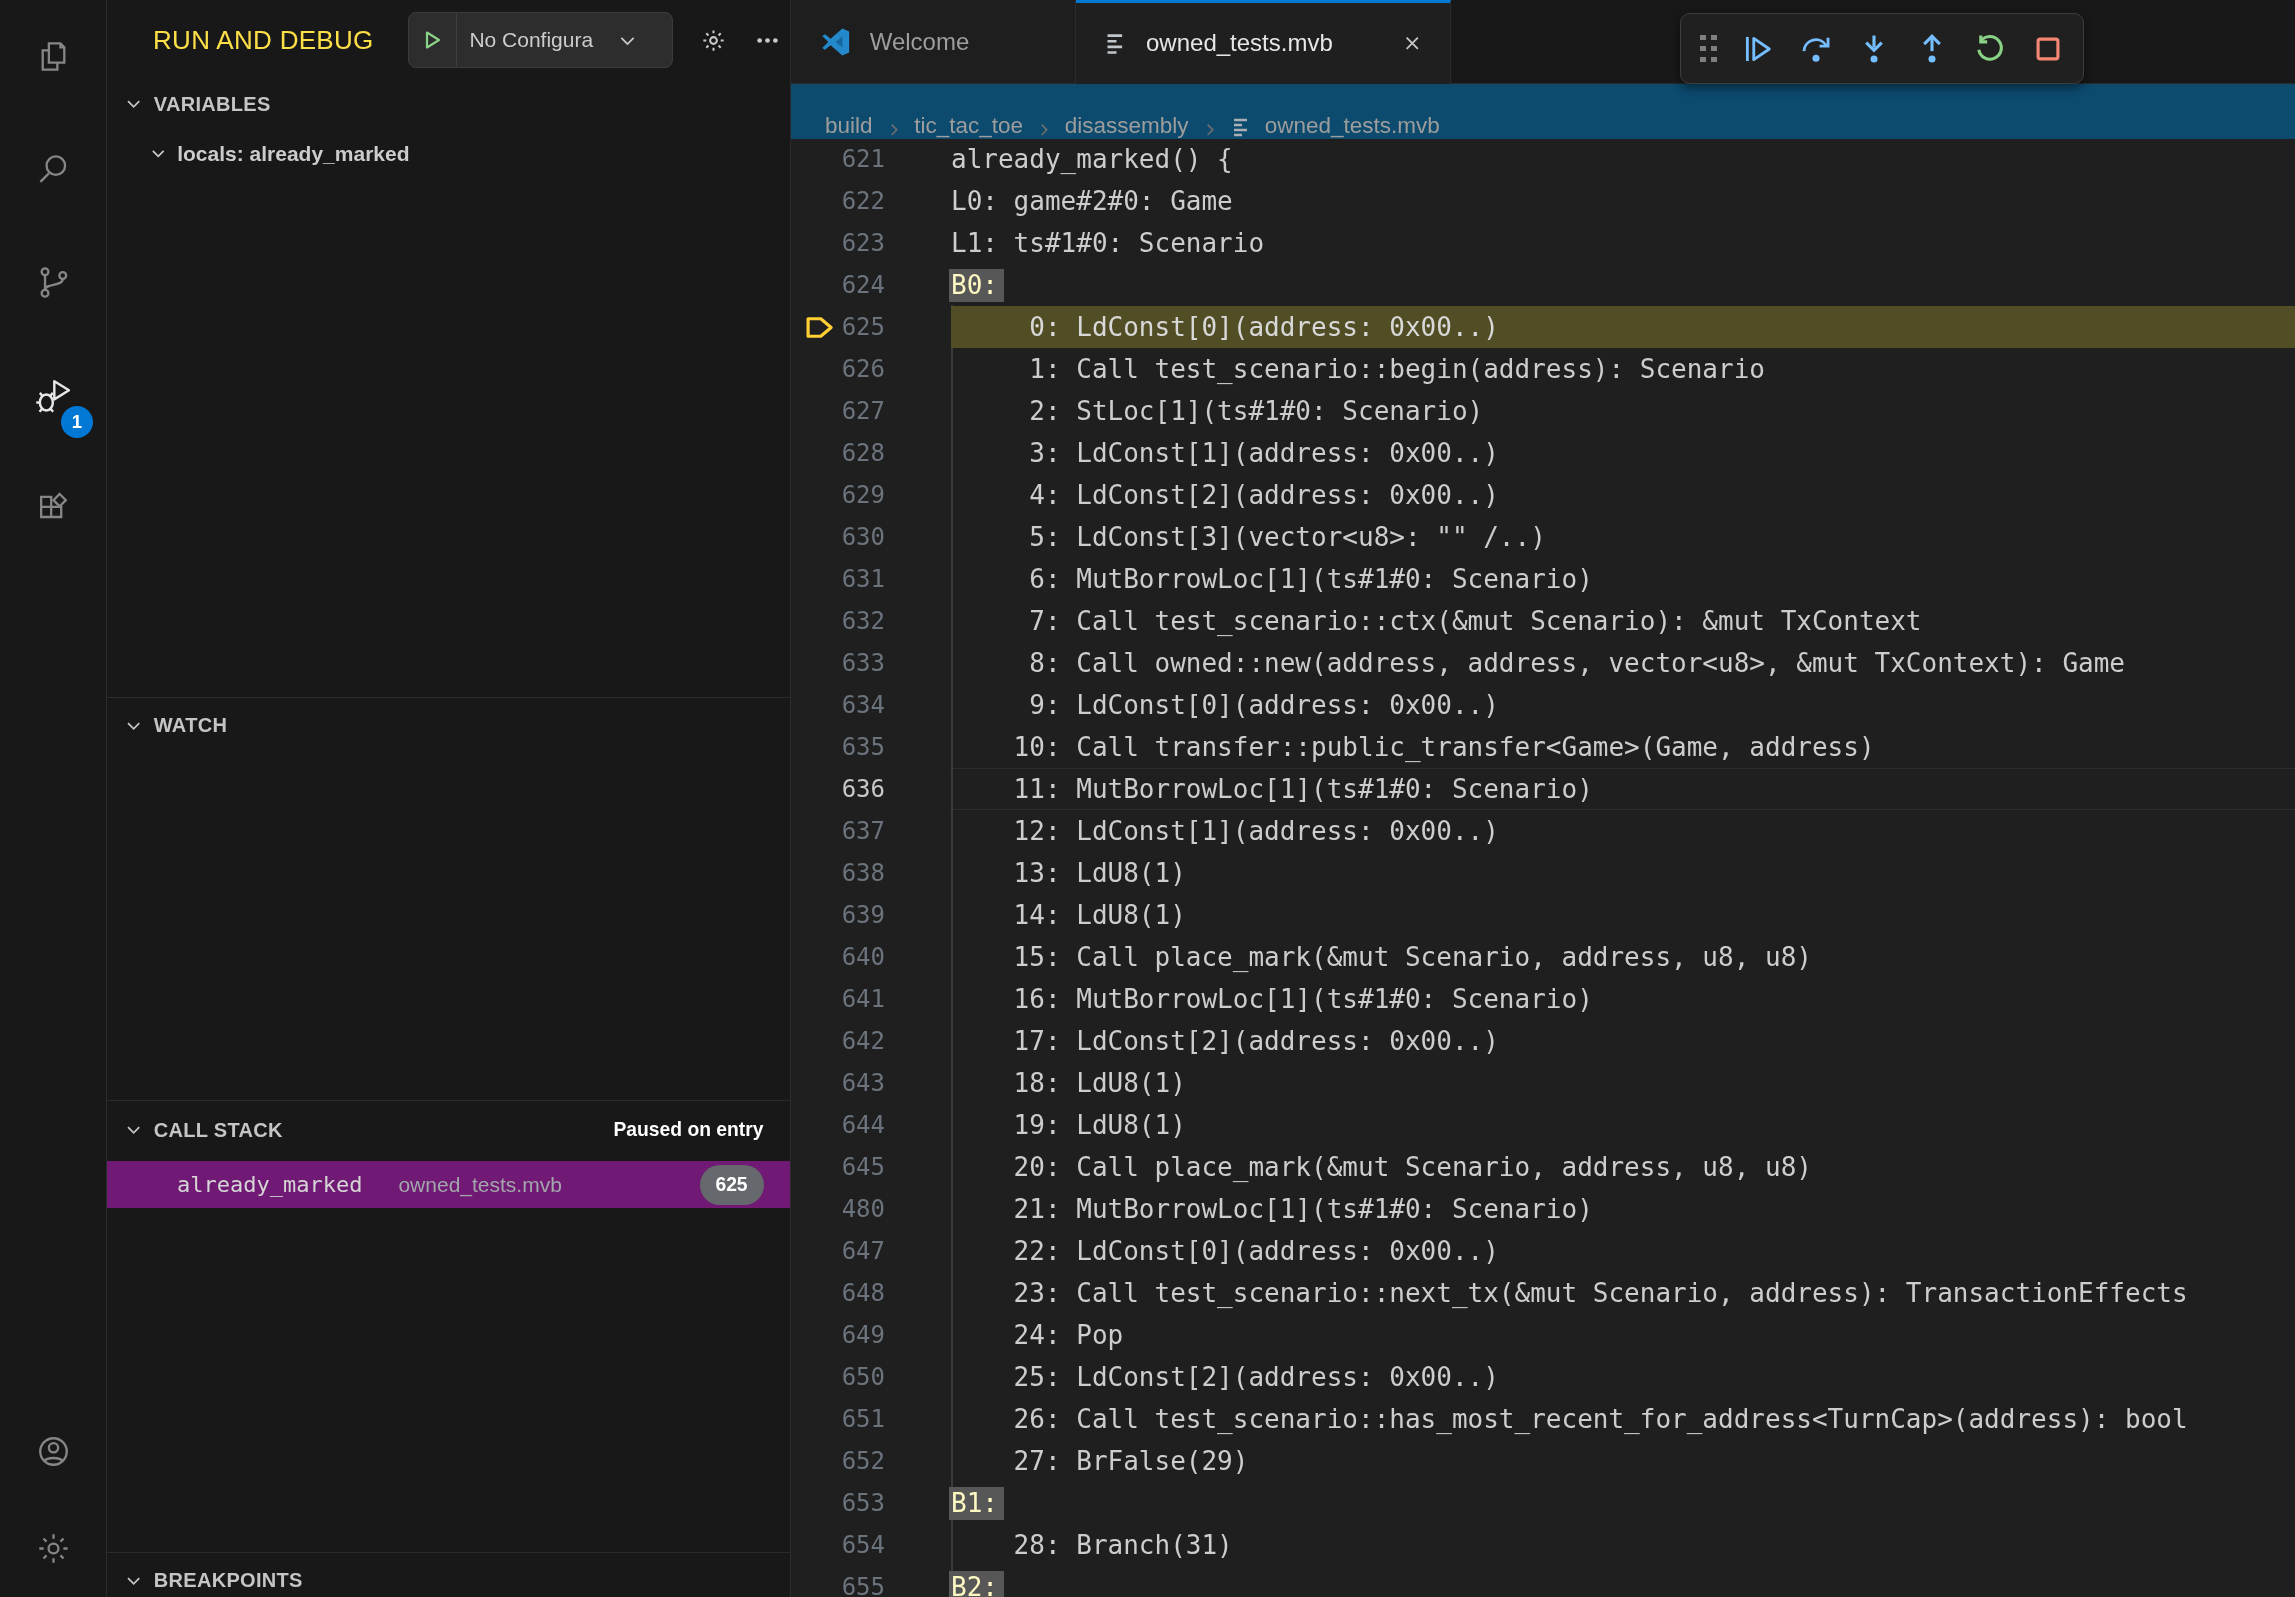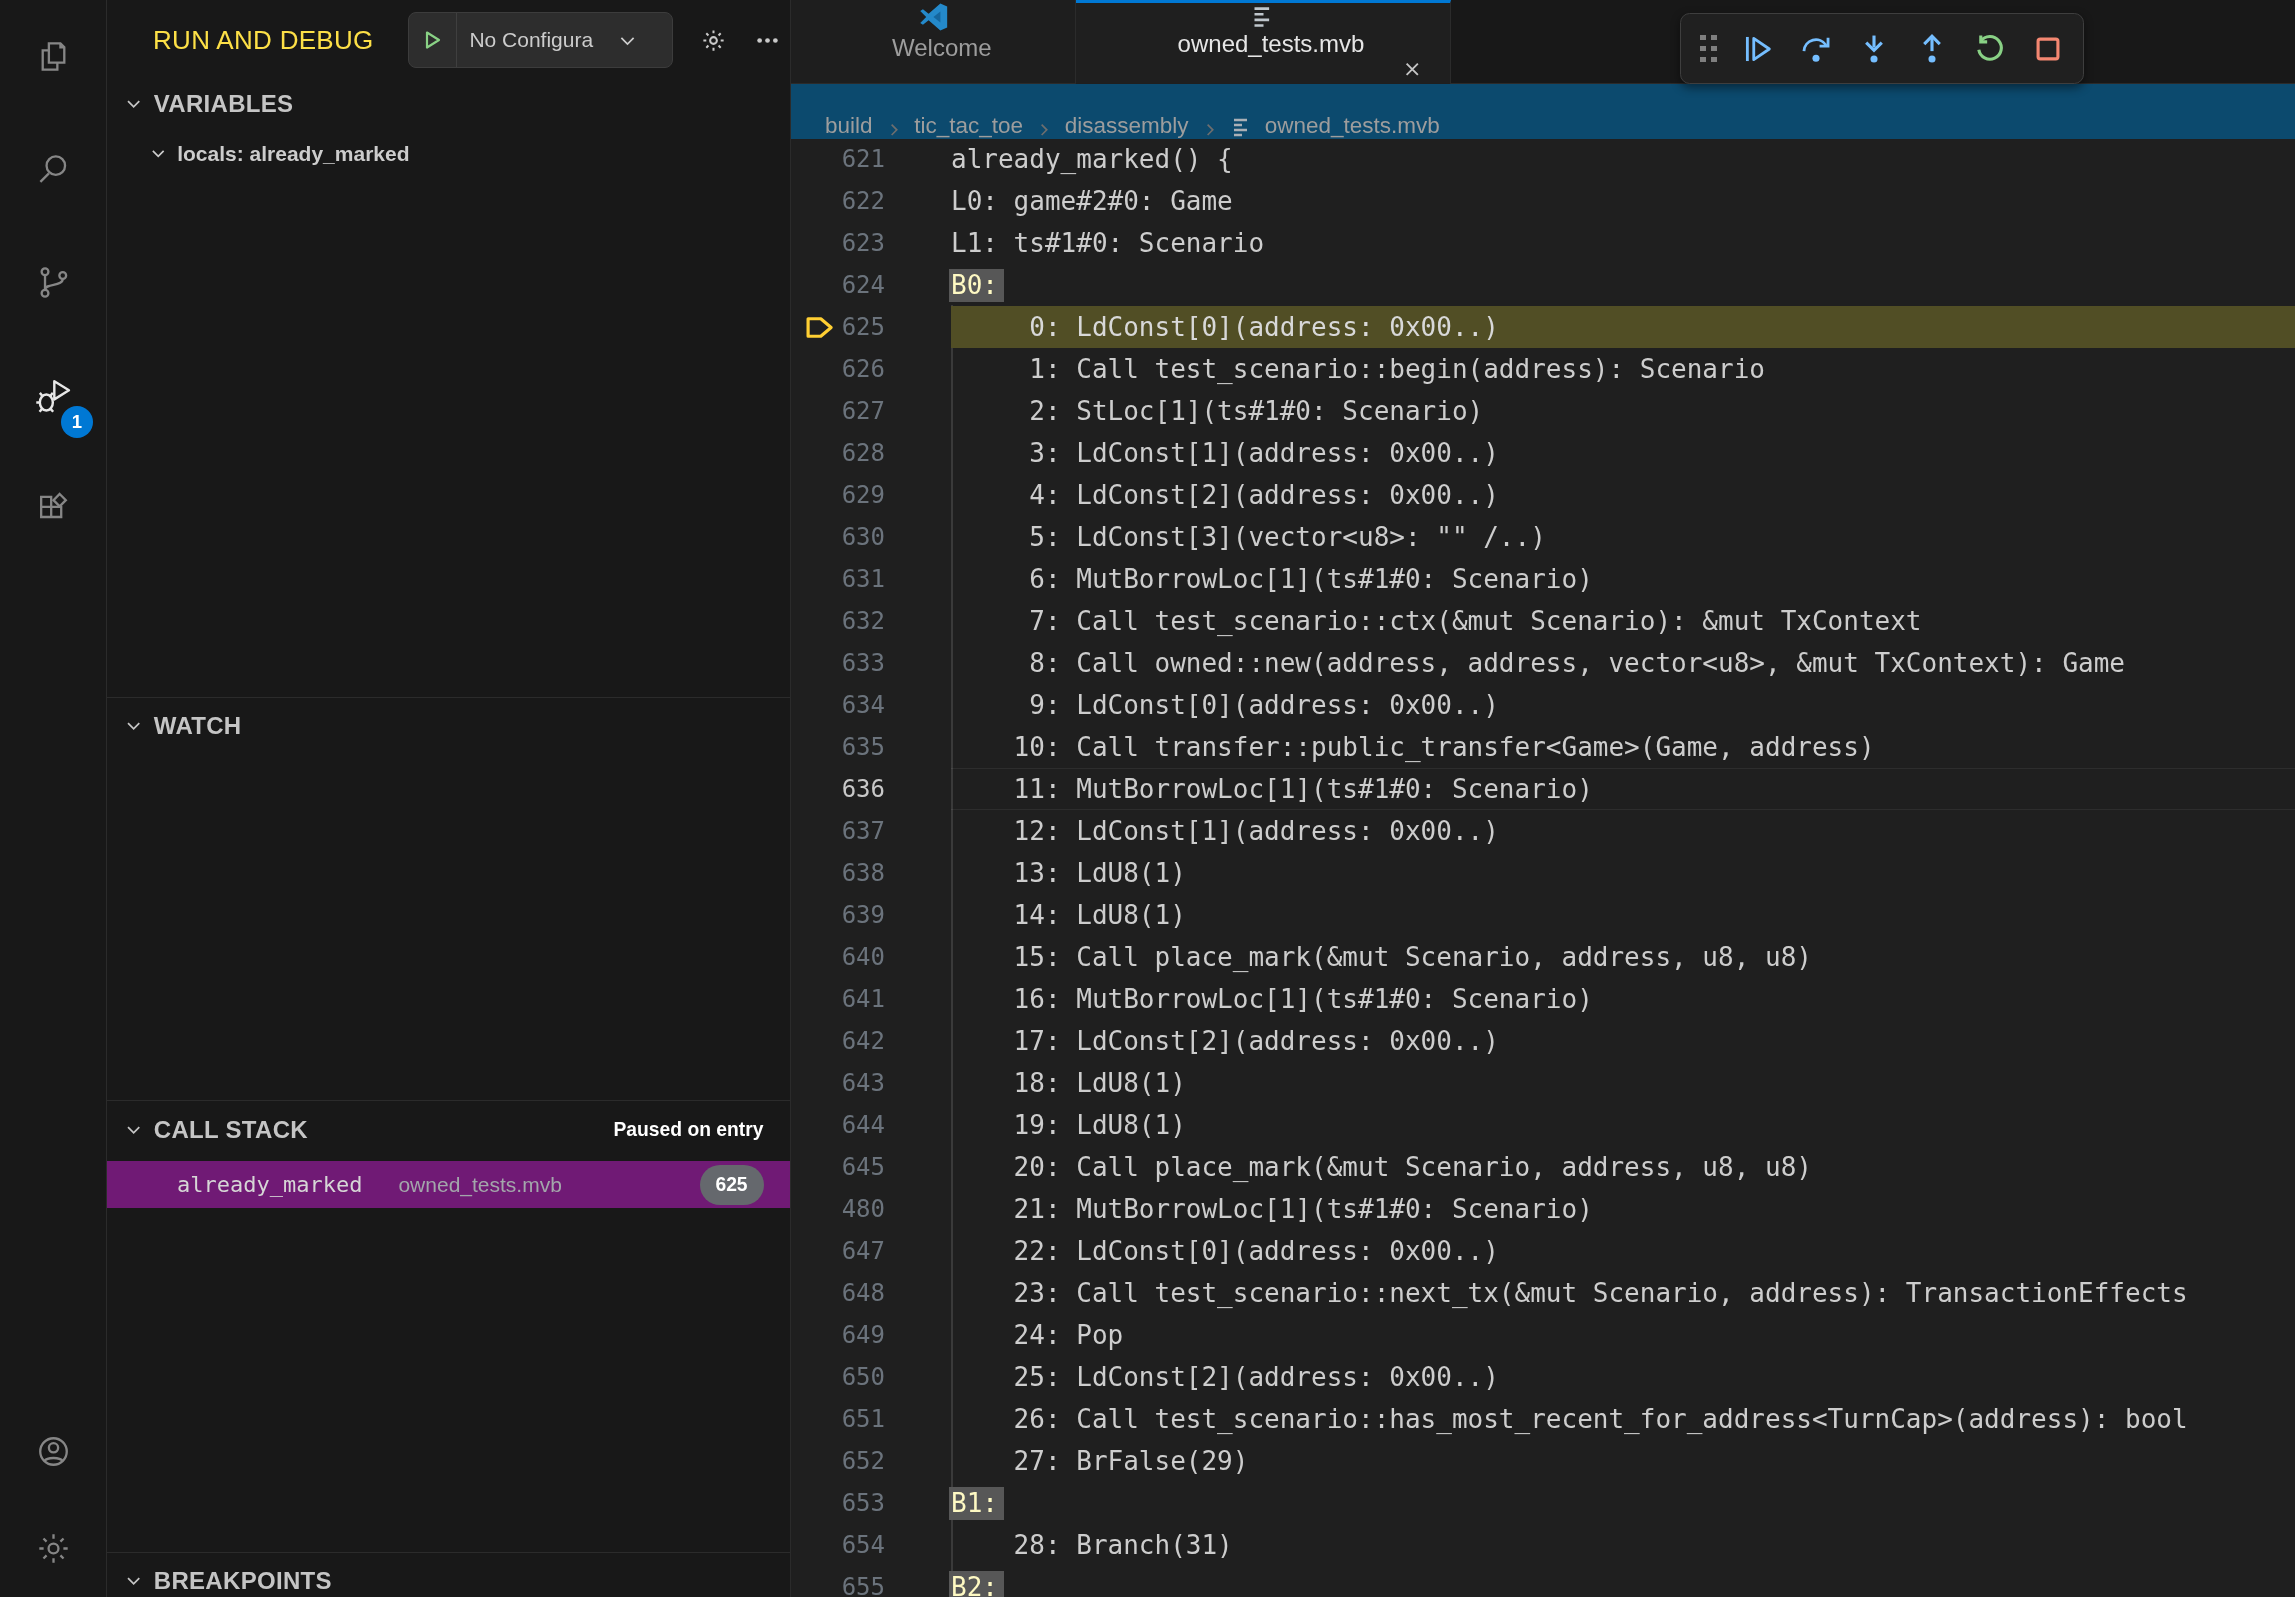--- a/index.html
+++ b/index.html
@@ -30,21 +30,21 @@
          border-radius:8px; display:flex; align-items:center; overflow:hidden; cursor:pointer; }
   .cfg-play { width:47px; display:flex; align-items:center; justify-content:center; }
   .cfg-div { width:0.8px; height:56px; background:#3f3f3f; }
   .cfg-label { font-size:21px; color:#cccccc; padding-left:13px; width:165px; overflow:hidden;
                white-space:nowrap; }
   .cfg-chev { margin-left:-4.8px; display:flex; align-items:center; }
   .hdr-ico { margin-left:27px; display:flex; align-items:center; cursor:pointer; }
 
   .chev { flex:0 0 auto; display:flex; align-items:center; }
   .sect-header { display:flex; align-items:center; padding-left:17px; }
-  .sect-title { font-size:24px; font-weight:bold; letter-spacing:0.3px; color:#c5c5c5; margin-left:10.5px; }
+  .sect-title { font-size:20px; font-weight:bold; letter-spacing:0.3px; color:#c5c5c5; margin-left:10.5px; }
 
   .vars-area { position:absolute; top:80px; left:0; right:0; }
   .vars-header { height:48px; }
   .scope-row { height:51px; display:flex; align-items:center; padding-left:42px; cursor:pointer; }
   .scope-label { font-size:21px; font-weight:bold; color:#cccccc; margin-left:9.7px; }
 
   .watch-area { position:absolute; top:697px; left:0; right:0; border-top:0.8px solid #2b2b2b; }
   .watch-header { height:51px; margin-top:2.4px; }
 
   .cs-area { position:absolute; top:1100px; left:0; right:0; border-top:0.8px solid #2b2b2b; }
@@ -59,21 +59,21 @@
                  font-weight:bold; height:40px; min-width:64px; border-radius:20px;
                  display:flex; align-items:center; justify-content:center; padding:0 13px; }
 
   .bp-area { position:absolute; top:1552px; left:0; right:0; bottom:0; border-top:0.8px solid #2b2b2b; }
   .bp-header { height:51px; margin-top:2.4px; }
 
   
   .editor { position:absolute; left:791px; top:0; right:0; bottom:0; background:#1f1f1f; }
   .tabbar { position:relative; height:84px; background:#181818; border-bottom:0.8px solid #2b2b2b;
             display:flex; z-index:3; }
-  .tab { display:flex; align-items:center; padding:0 27px; cursor:pointer;flex-direction:column; }
+  .tab { display:flex; align-items:center; padding:0 27px; cursor:pointer; }
   .tab-welcome { width:285px; background:#1e1e1e; border-right:0.8px solid #2b2b2b; }
   .tab-welcome .tab-label { font-size:24px; color:#9d9d9d; margin-left:17.7px; }
   .tab-active { width:375px; background:#1f1f1f; border-right:0.8px solid #2b2b2b;
                 border-top:3.2px solid #0078d4; margin-bottom:-0.8px; }
   .tab-active .tab-label { font-size:24px; color:#e6e6e6; margin-left:16px; }
   .tab-close { margin-left:auto; display:flex; align-items:center; cursor:pointer; }
 
   .breadcrumbs { height:55px; display:flex; align-items:flex-end; padding-left:34px; gap:12px;
                  background:#0c4a6e; }
   .crumb { font-size:22.5px; color:#9d9d9d; cursor:pointer; white-space:nowrap; }

